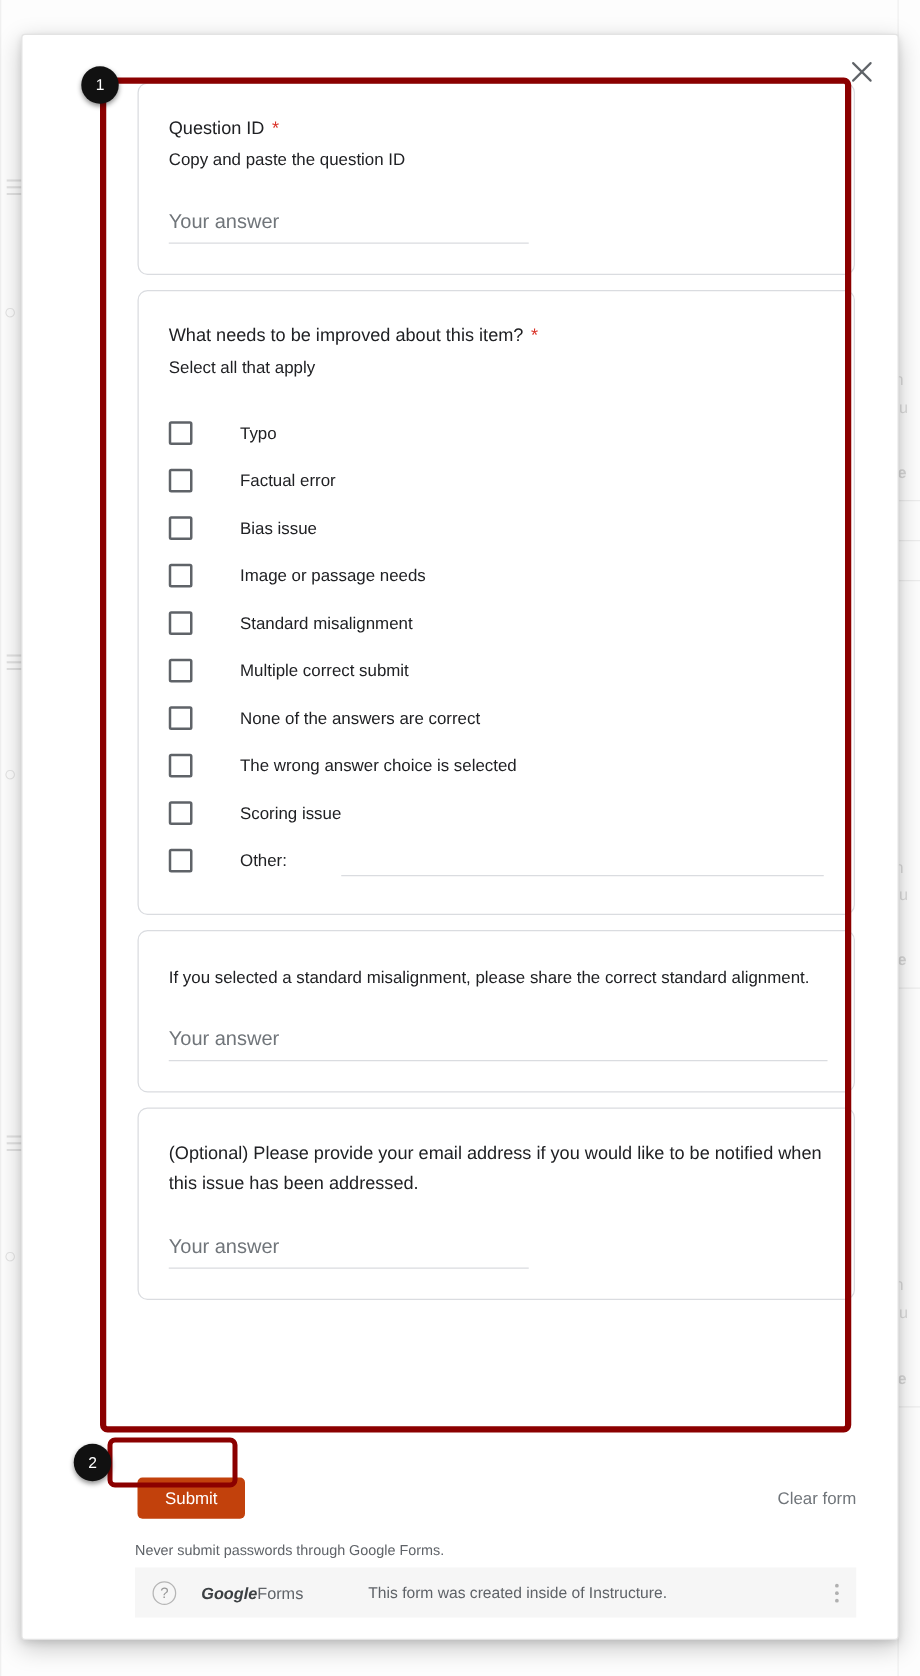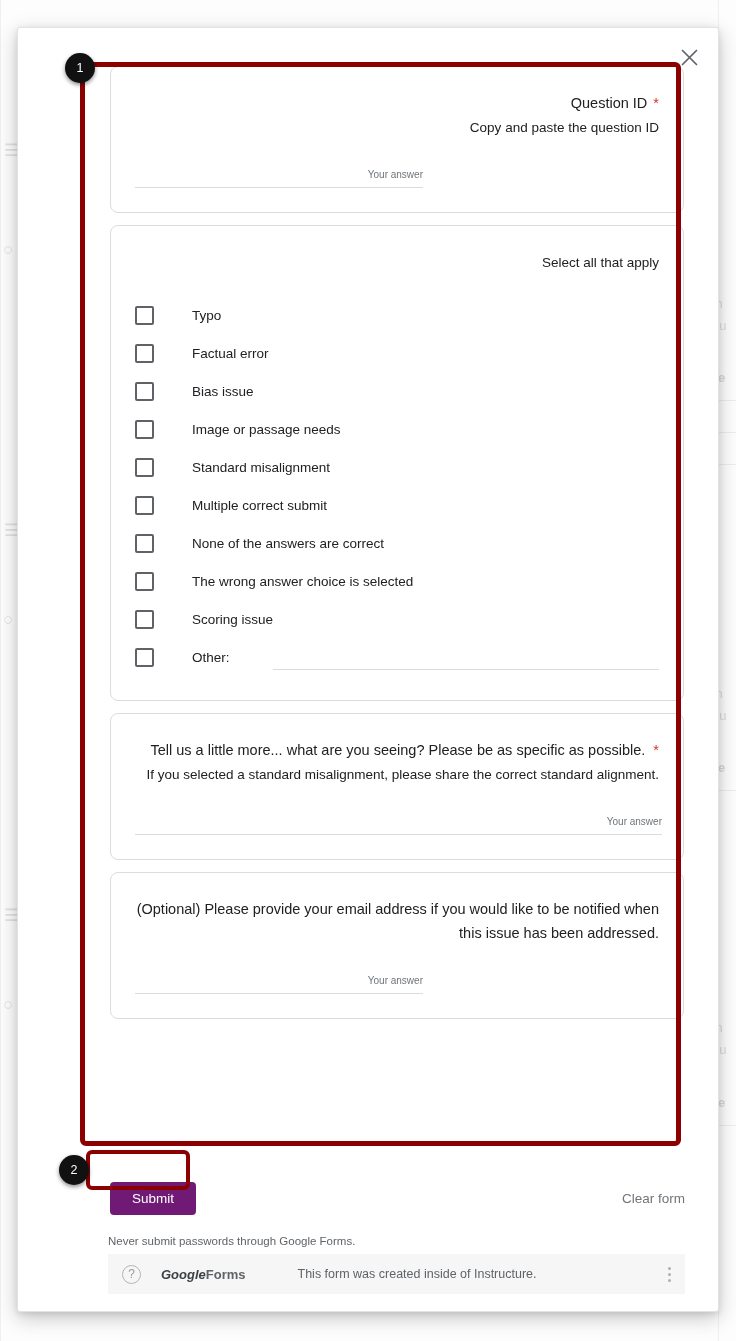--- a/index.html
+++ b/index.html
@@ -61,21 +61,20 @@
     cursor: pointer;
     color: #5f6368;
   }
   .close-btn svg { display: block; }
 
   
   .form-area {
     position: absolute;
     left: 75px; top: 38px;
     width: 600px;
-    text-align: right;
   }
 
   .card {
     position: relative;
     width: 574px;
     margin-left: 17px;
     background: #ffffff;
     border: 1px solid #dadce0;
     border-radius: 8px;
     padding: 24px 24px 24px 24px;
@@ -106,21 +105,21 @@
     font-size: 13.5px;
     color: #202124;
     line-height: 22px;
     margin-top: 2px;
   }
 
   .answer-line {
     margin-top: 30px;
     width: 288px;
     color: #70757a;
-    font-size: 10px;
+    font-size: 16px;
     padding-bottom: 7px;
     border-bottom: 1px solid #dadce0;
   }
   .answer-line.wide { width: 527px; }
 
   
   .checklist { margin-top: 22px; }
   .check-row {
     display: flex;
     align-items: center;
@@ -152,21 +151,21 @@
   .footer-row {
     position: absolute;
     left: 92px; top: 1148px;
     width: 575px;
     height: 44px;
     display: flex;
     align-items: center;
     justify-content: space-between;
   }
   .submit-btn {
-    background: #701a75;
+    background: #c2410c;
     color: #ffffff;
     font-size: 13.5px;
     padding: 9px 22px;
     border-radius: 4px;
     border: none;
     cursor: pointer;
     font-family: "Liberation Sans", sans-serif;
   }
   .clear-link {
     color: #70757a;
@@ -200,21 +199,21 @@
     display: flex; align-items: center; justify-content: center;
     flex: 0 0 auto;
   }
   .gf-brand {
     margin-left: 20px;
     font-size: 13px;
     color: #3c4043;
     flex: 0 0 auto;
   }
   .gf-brand b { font-weight: bold; font-style: italic; }
-  .gf-brand span.light { color: #5f6368; font-weight: bold; }
+  .gf-brand span.light { color: #5f6368; }
   .gf-msg {
     margin-left: 52px;
     font-size: 12.5px;
     color: #5f6368;
     flex: 1 1 auto;
   }
   .gf-kebab {
     display: flex; flex-direction: column; gap: 3px;
     flex: 0 0 auto;
     cursor: pointer;
@@ -298,20 +297,23 @@
 
     <div class="card">
       <div class="q-title q-title-inline">
         <span>Question ID</span><span class="req">*</span>
       </div>
       <div class="q-help">Copy and paste the question ID</div>
       <div class="answer-line">Your answer</div>
     </div>
 
     <div class="card">
+      <div class="q-title q-title-inline">
+        <span>What needs to be improved about this item?</span><span class="req">*</span>
+      </div>
       <div class="q-help">Select all that apply</div>
 
       <div class="checklist">
         <div class="check-row">
           <span class="cbox"></span>
           <span class="check-label">Typo</span>
         </div>
         <div class="check-row">
           <span class="cbox"></span>
           <span class="check-label">Factual error</span>
@@ -346,24 +348,20 @@
         </div>
         <div class="check-row">
           <span class="cbox"></span>
           <span class="check-label">Other:</span>
           <span class="other-line"></span>
         </div>
       </div>
     </div>
 
     <div class="card">
-      <div class="q-title">
-        <span class="q-title-text">Tell us a little more... what are you seeing? Please be as specific as possible.</span>
-        <span class="req">*</span>
-      </div>
       <div class="q-help">If you selected a standard misalignment, please share the correct standard alignment.</div>
       <div class="answer-line wide">Your answer</div>
     </div>
 
     <div class="card">
       <div class="q-title q-title-inline">
         <span>(Optional) Please provide your email address if you would like to be notified when this issue has been addressed.</span>
       </div>
       <div class="answer-line">Your answer</div>
     </div>

